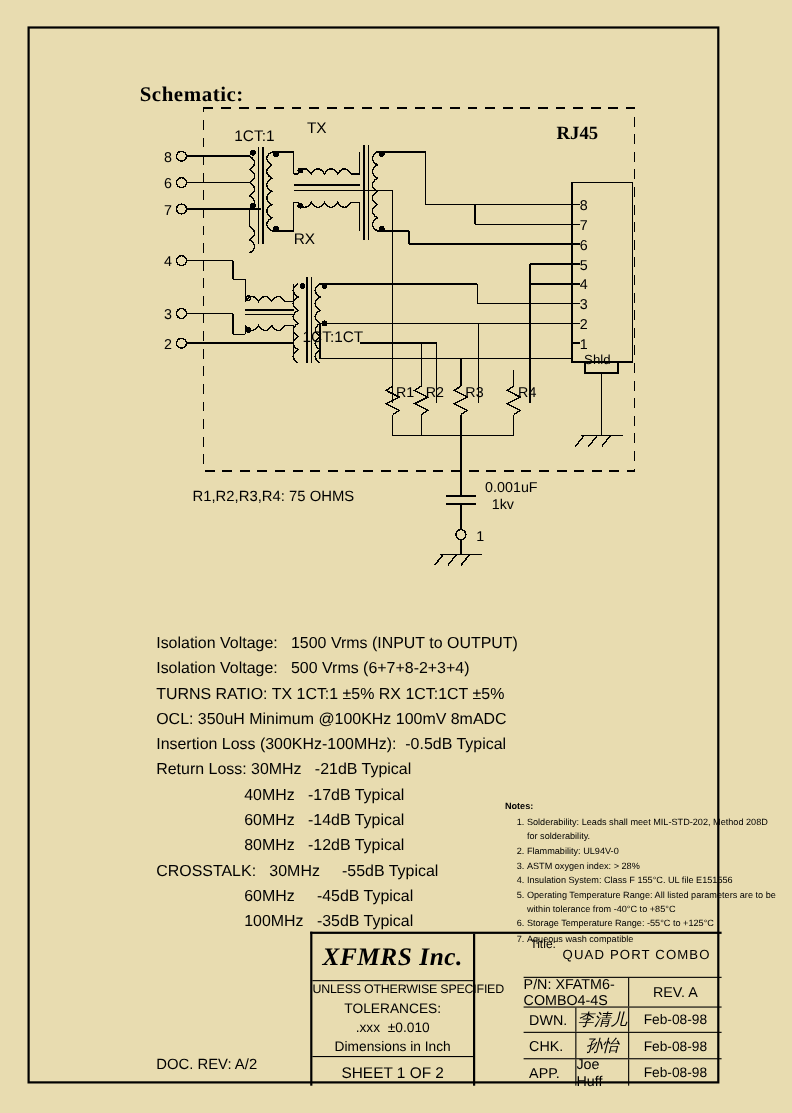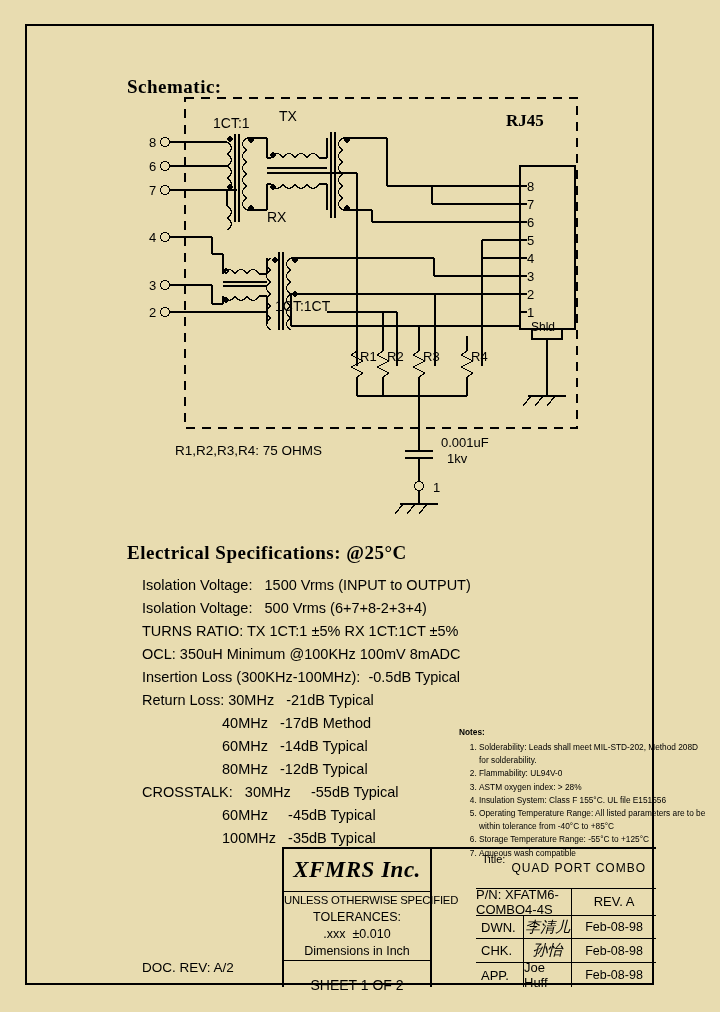--- a/index.html
+++ b/index.html
@@ -55,21 +55,21 @@
   #tb-right{flex:1;display:flex;flex-direction:column;padding-left:44px;}
   #tb-logo{
     height:42px;border-bottom:1px solid #000;
     display:flex;align-items:center;justify-content:center;
     font-family:"Liberation Serif", serif;font-weight:bold;font-size:23px;
     letter-spacing:0.5px;
     font-style:italic;
   }
   .tb-left-txt{text-align:center;font-size:12.5px;line-height:17px;white-space:pre;}
   #tb-spec{font-size:11.3px;letter-spacing:-0.2px;}
-  #tb-sheet{border-top:1px solid #000;font-size:14px;padding-top:16px;}
+  #tb-sheet{border-top:1px solid #000;font-size:14px;padding-top:6px;}
   #tb-title-row{
     height:42px;border-bottom:1px solid #000;
     display:flex;align-items:center;padding-left:6px;box-sizing:border-box;
   }
   #tb-title-lab{font-size:11px;align-self:flex-start;padding-top:4px;}
   #tb-title-val{font-size:12px;letter-spacing:1px;padding-left:6px;}
   #tb-pn-row{height:26px;display:flex;border-bottom:1px solid #000;}
   #tb-pn{flex:1;display:flex;align-items:center;justify-content:center;font-size:13px;border-right:1px solid #000;}
   #tb-rev{width:84px;display:flex;align-items:center;justify-content:center;font-size:13px;}
   .tb-sig-row{height:24px;display:flex;border-bottom:1px solid #000;}
@@ -298,30 +298,29 @@
       <text x="240" y="196" font-size="14">RX</text>
       <text x="248" y="285" font-size="14">1CT:1CT</text>
       <text x="479" y="100" font-family="Liberation Serif, serif" font-weight="bold" font-size="17">RJ45</text>
 
       <text x="148" y="429" font-size="13.5">R1,R2,R3,R4: 75 OHMS</text>
     </g>
   </svg>
 
   <div class="abs serif-head" id="schematic-title">Schematic:</div>
 
-  <div class="abs serif-head" id="elec-title">Electrical   Specifications: @25°C</div>
 
   <div class="abs" id="spec-list">
     <span class="spec-row">Isolation Voltage:   1500 Vrms (INPUT to OUTPUT)</span>
     <span class="spec-row">Isolation Voltage:   500 Vrms (6+7+8-2+3+4)</span>
     <span class="spec-row">TURNS RATIO: TX 1CT:1 ±5% RX 1CT:1CT ±5%</span>
     <span class="spec-row">OCL: 350uH Minimum @100KHz 100mV 8mADC</span>
     <span class="spec-row">Insertion Loss (300KHz-100MHz):  -0.5dB Typical</span>
     <span class="spec-row">Return Loss: 30MHz   -21dB Typical</span>
-    <span class="spec-row spec-indent">40MHz   -17dB Method</span>
+    <span class="spec-row spec-indent">40MHz   -17dB Typical</span>
     <span class="spec-row spec-indent">60MHz   -14dB Typical</span>
     <span class="spec-row spec-indent">80MHz   -12dB Typical</span>
     <span class="spec-row">CROSSTALK:   30MHz     -55dB Typical</span>
     <span class="spec-row spec-indent">60MHz     -45dB Typical</span>
     <span class="spec-row spec-indent">100MHz   -35dB Typical</span>
   </div>
 
   <div class="abs" id="notes">
     <div class="nhead">Notes:</div>
     <ol>

